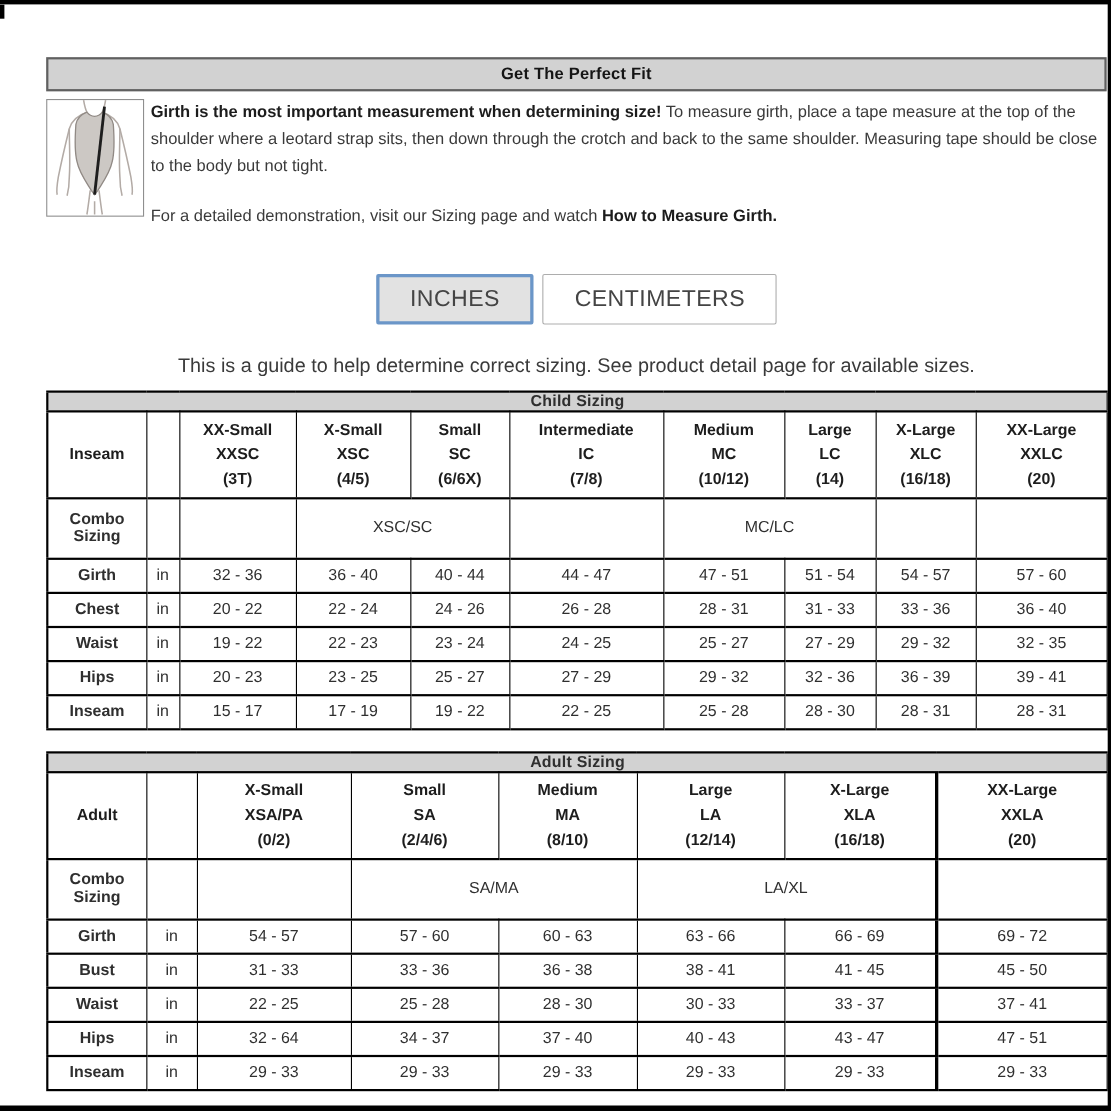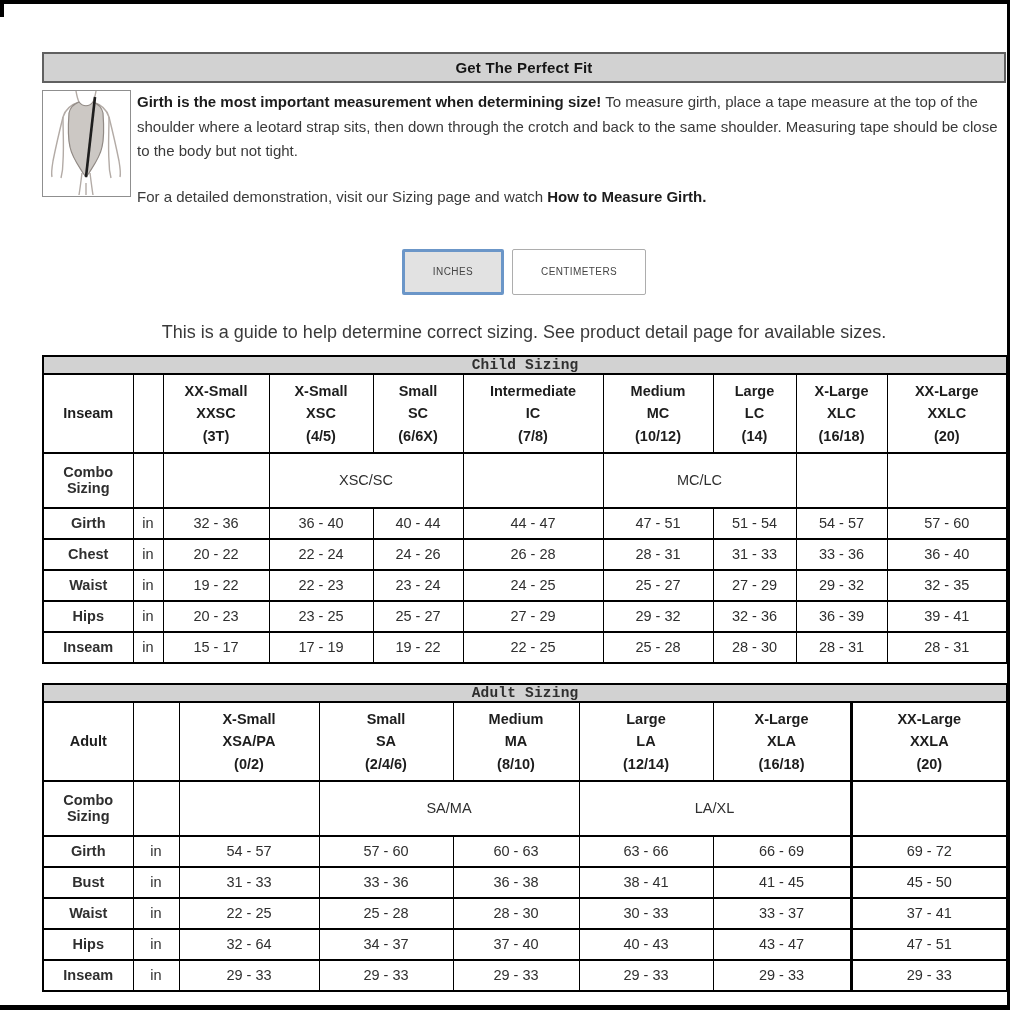--- a/index.html
+++ b/index.html
@@ -28,38 +28,38 @@
   }
   .intro-text { flex:1; padding:0 2px 0 6px; text-align:left; font-size:15px; color:#3a3a3a; }
   .intro-text .lead { line-height:1.64; }
   .intro-text b { color:#1c1c1c; }
   .demo-line { margin-top:24px; font-size:15px; color:#3a3a3a; }
 
   
   .btn-row { margin-top:44px; display:flex; justify-content:center; gap:8px; }
   .unit-btn {
     font-family:"Liberation Sans", sans-serif;
-    font-size:10px; color:#444; letter-spacing:.4px; cursor:pointer;
+    font-size:21px; color:#444; letter-spacing:.4px; cursor:pointer;
     padding:0 28px; height:46px; display:flex; align-items:center; border-radius:2px;text-align:right;
   }
   .unit-btn.selected { background:#e2e2e2; border:3px solid #6b96c8; }
   .unit-btn.unselected { background:#fff; border:1px solid #adadad; }
 
   .note { margin-top:27px; text-align:center; font-size:18px; color:#3a3a3a; }
 
   
   table.sizing { width:964px; border-collapse:collapse; table-layout:fixed; border:2px solid #000; }
   table.sizing td {
     border:1px solid #000; border-top-width:2px; border-bottom-width:2px;
     text-align:center; vertical-align:middle;
     font-size:14.5px; color:#2f2f2f; padding:0;
   }
   td.table-title {
     background:#d2d2d2; font-weight:bold; font-size:15px; color:#111;
-    height:17px; letter-spacing:.2px;font-family:Liberation Mono, monospace;
+    height:17px; letter-spacing:.2px;
   }
   tr.head-row td { height:79px; font-weight:bold; color:#1d1d1d; line-height:1.55; }
   tr.combo-row td { height:55px; }
   tr.data-row td { height:31px; }
   .multiline { white-space:pre-line; }
   .lbl { font-weight:bold; color:#1d1d1d; }
   .thickL { border-left:3px solid #000 !important; }
   .tbl-wrap-child { margin-top:12px; }
   .tbl-wrap-adult { margin-top:19px; }
 

